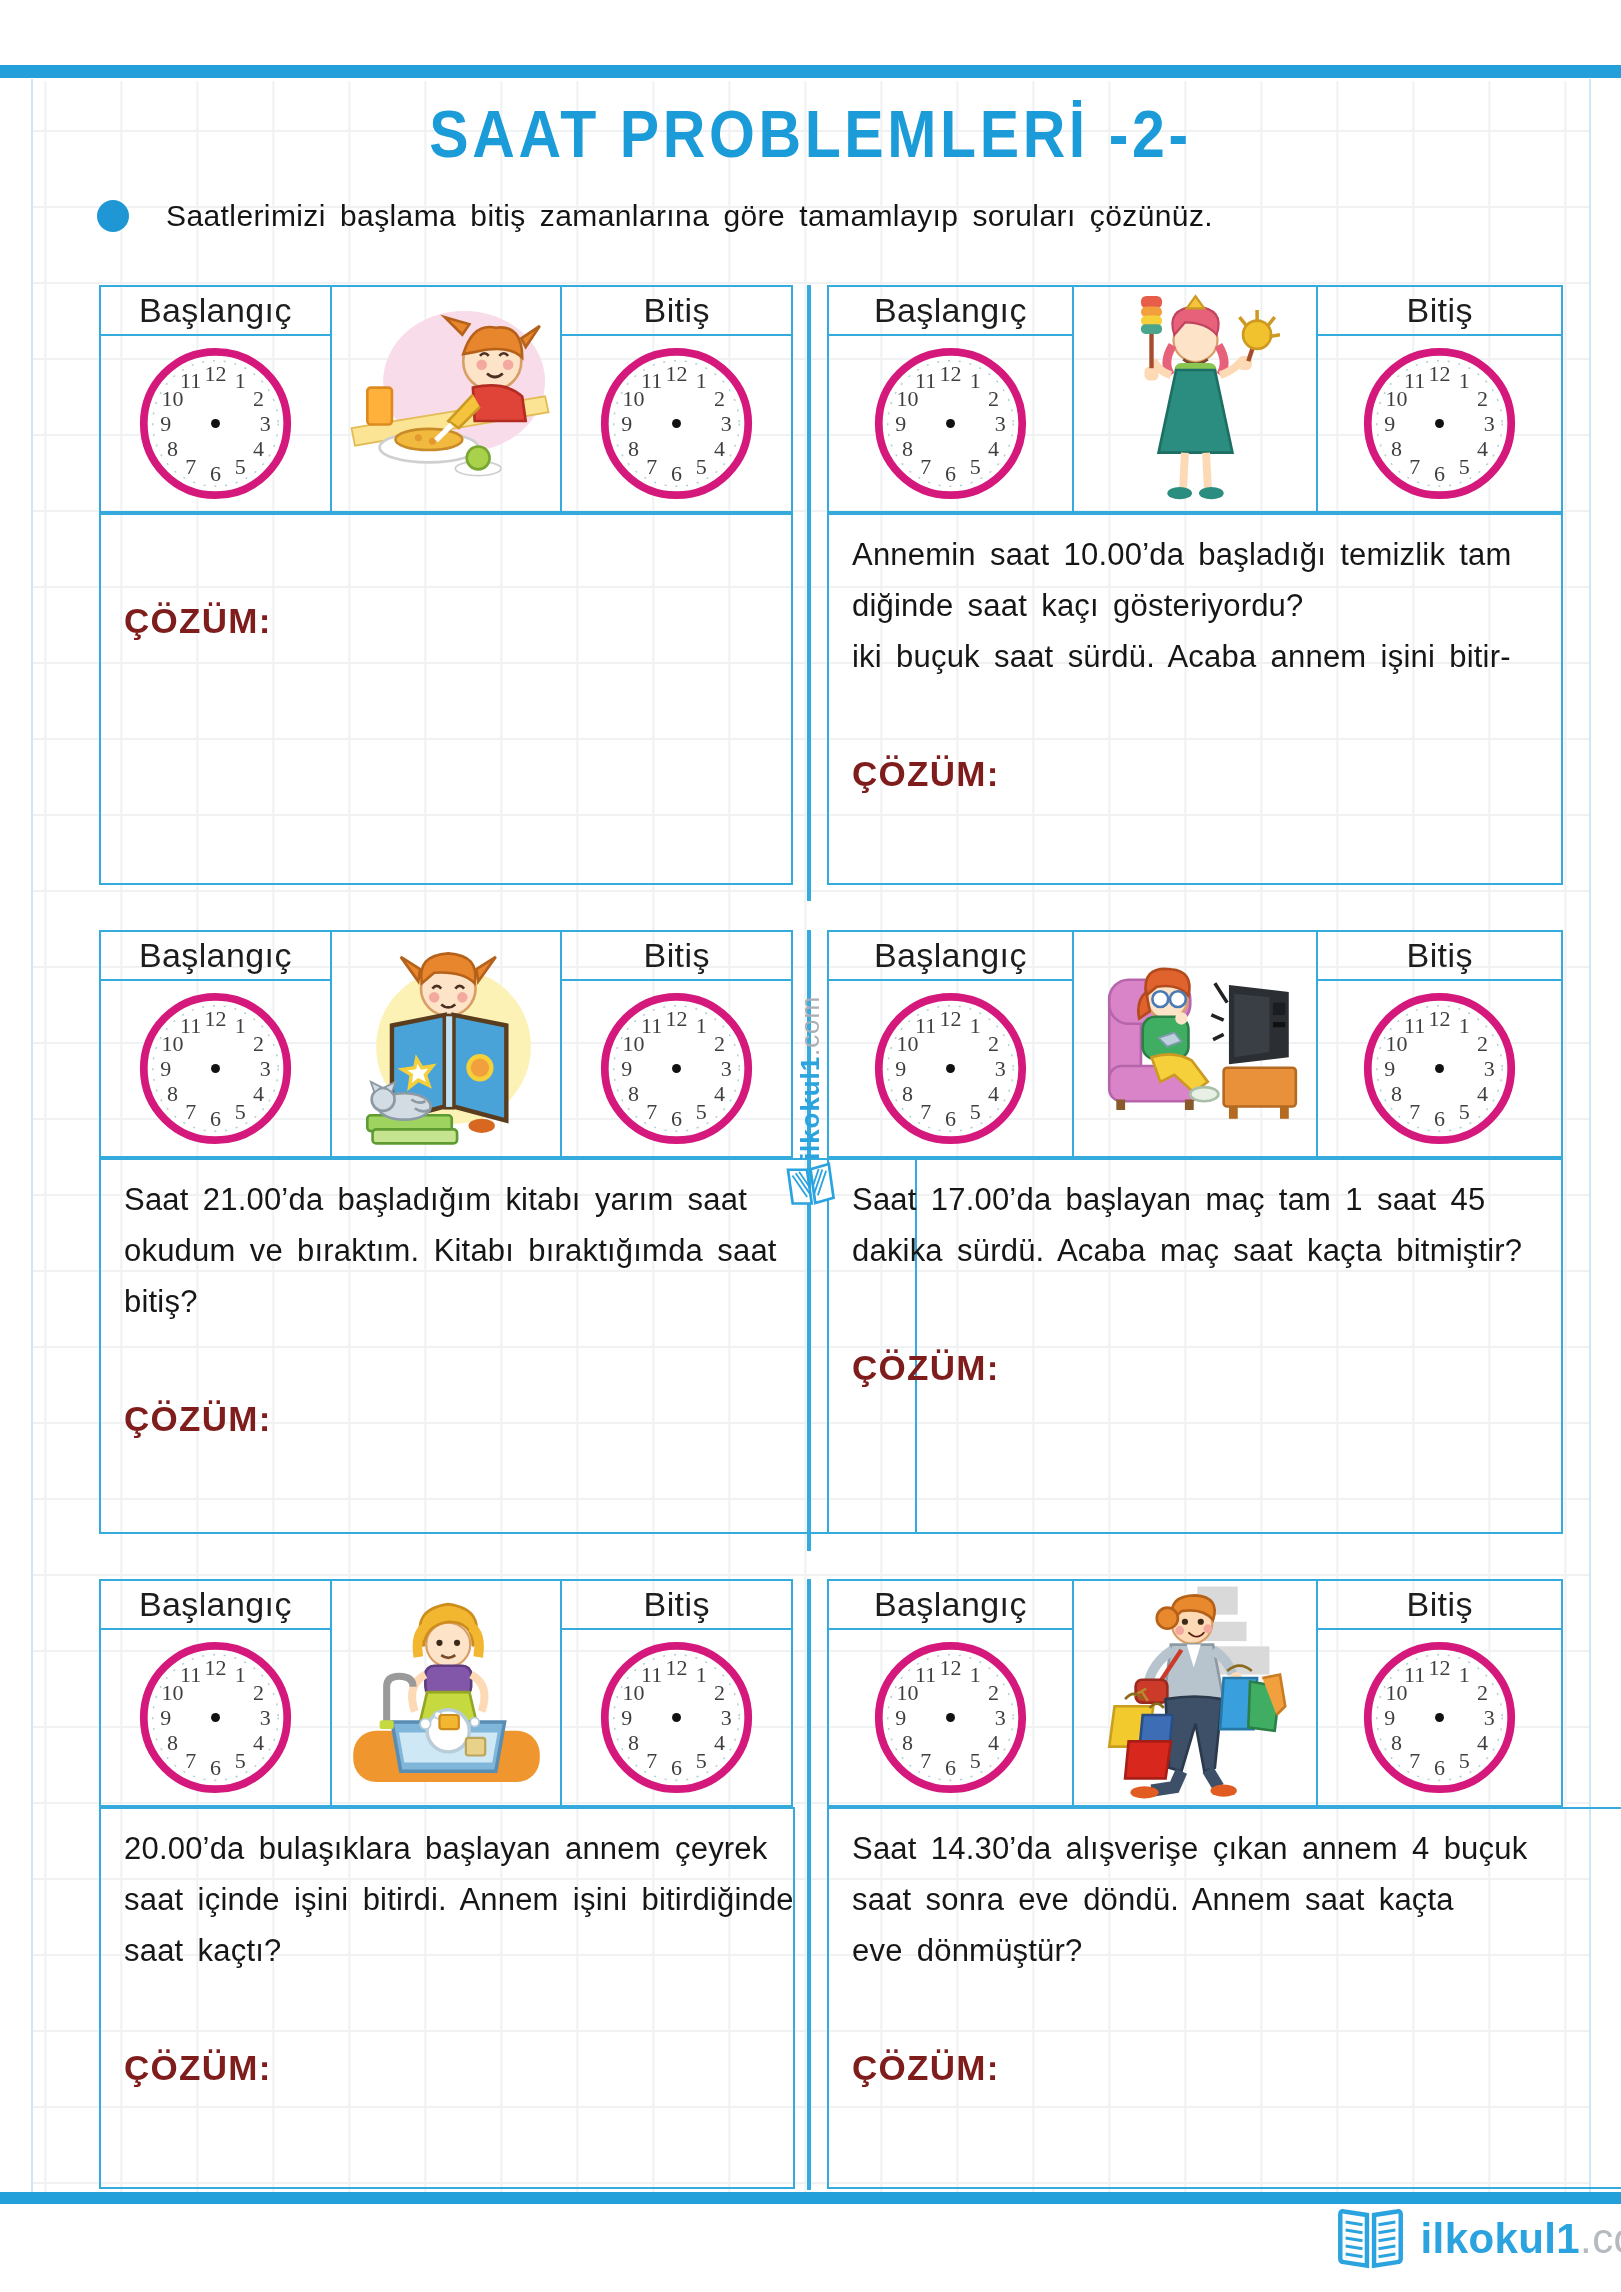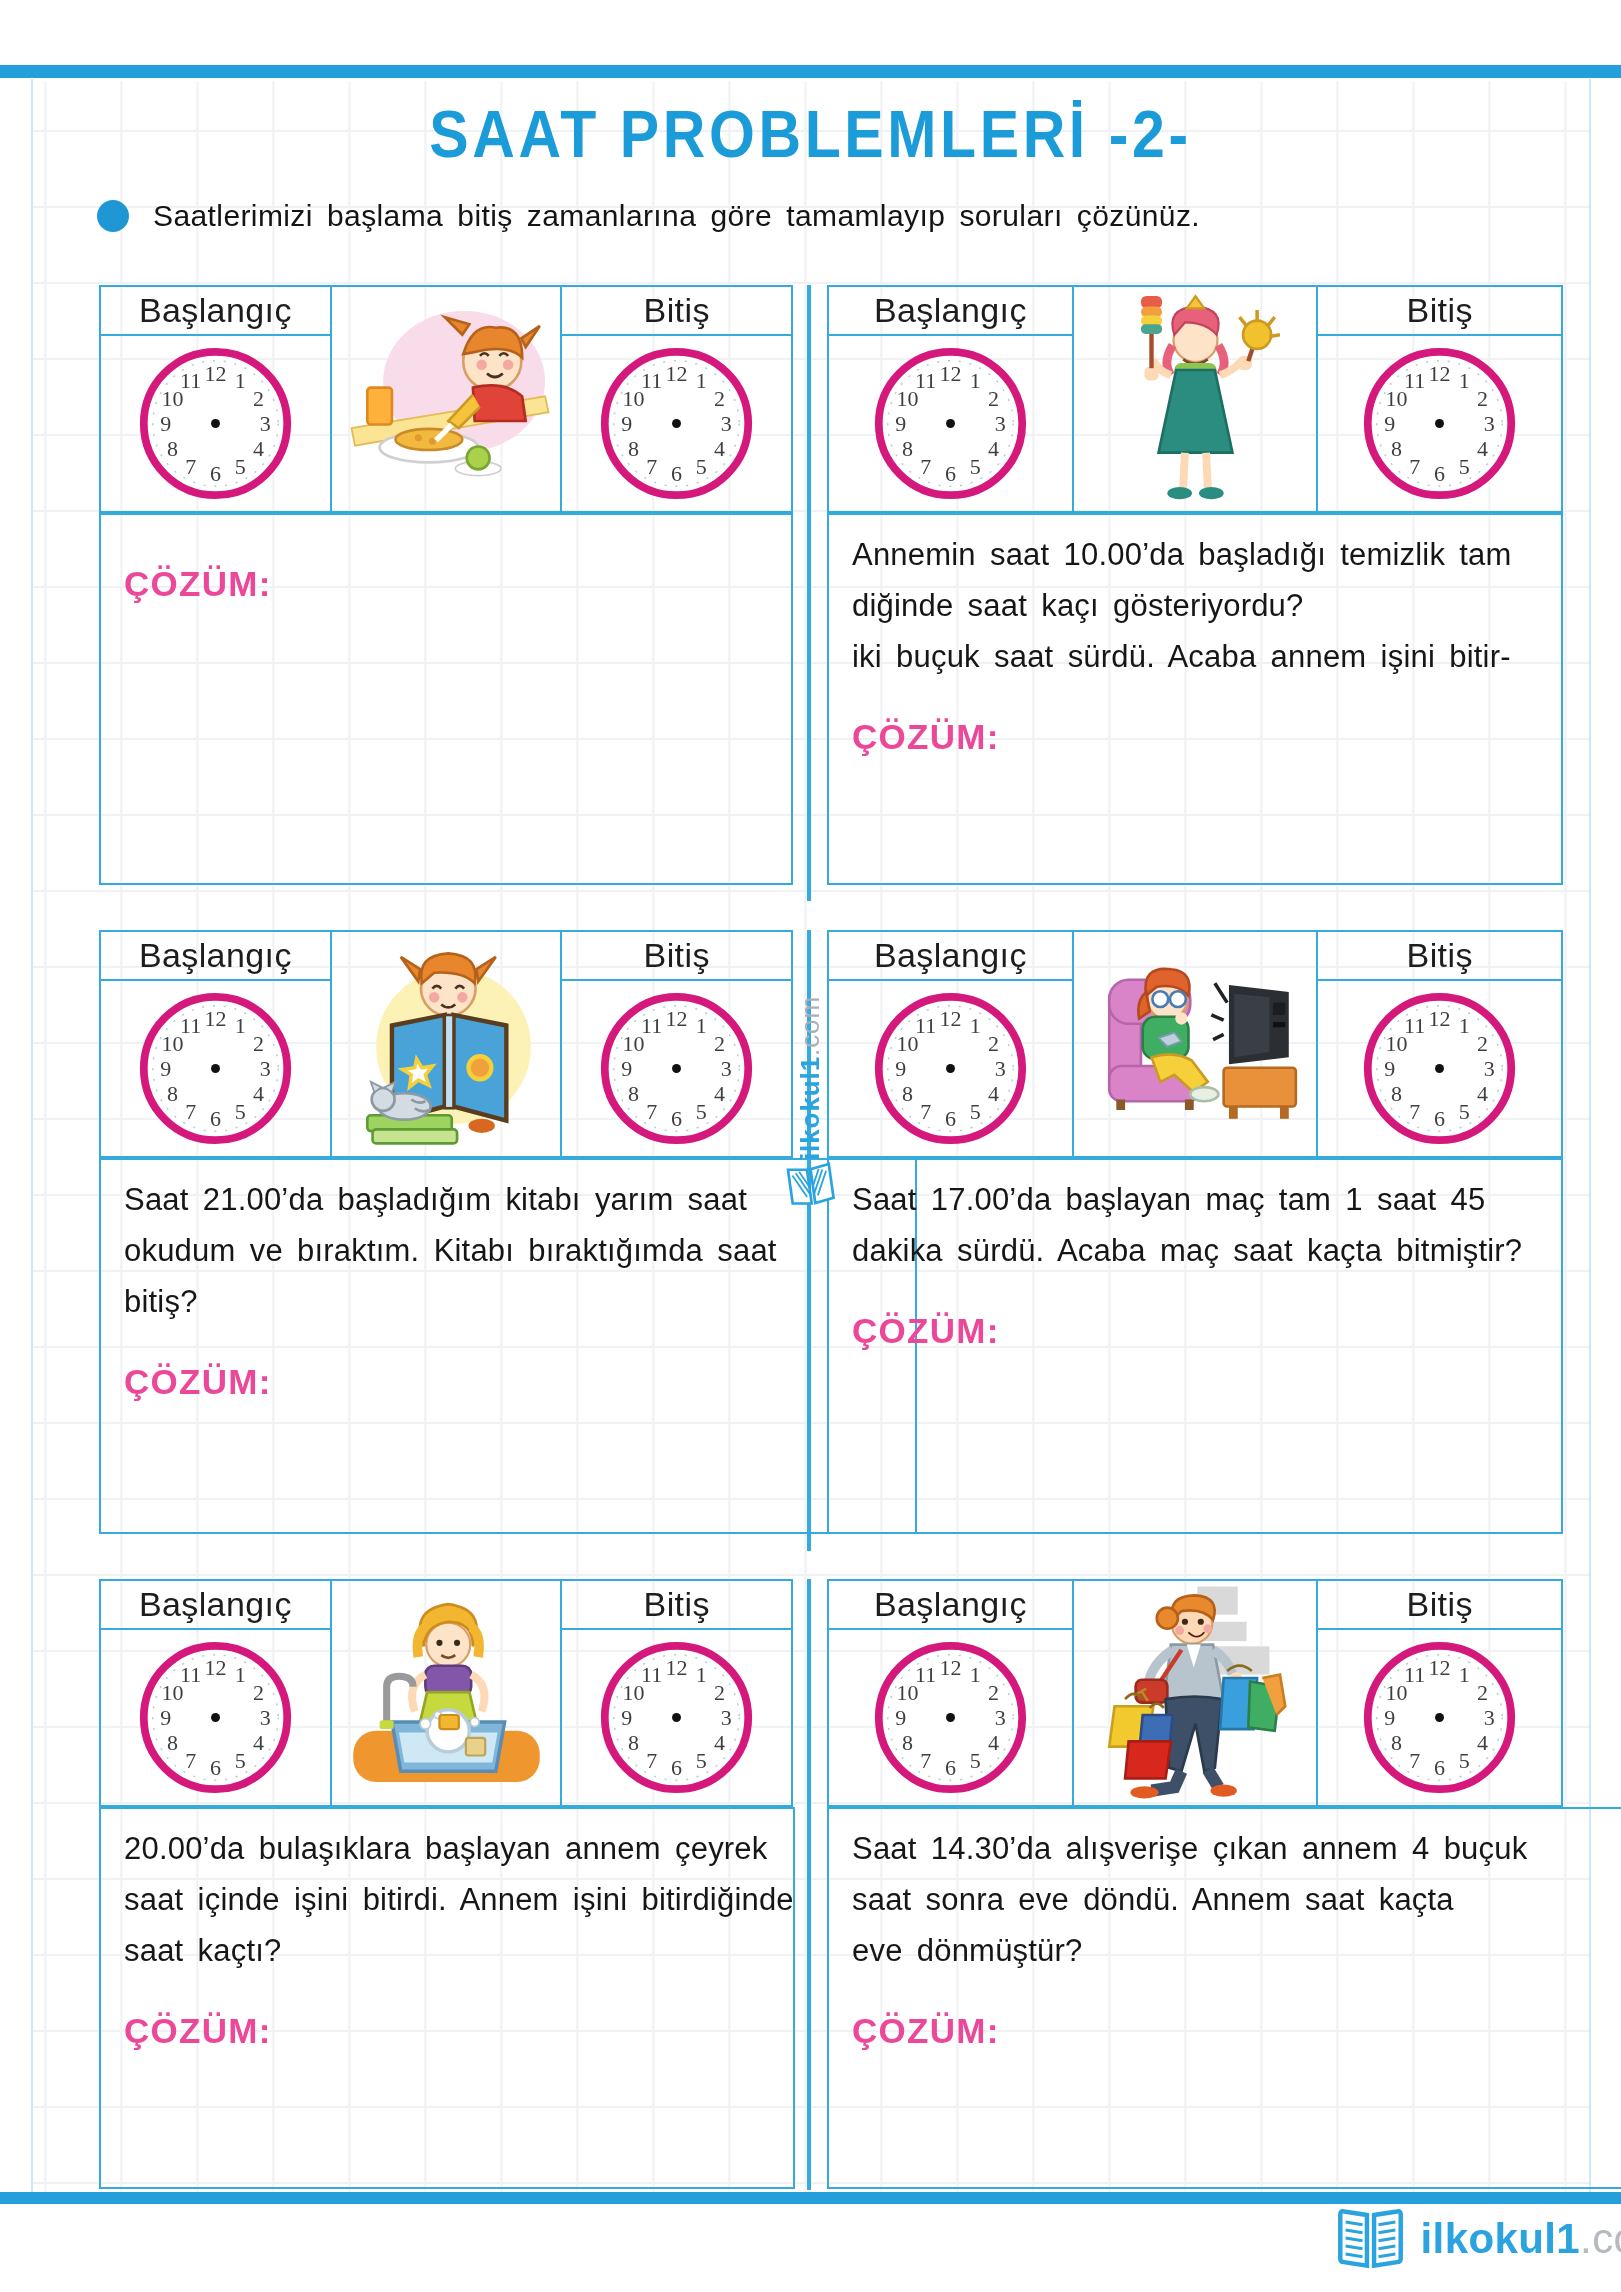--- a/index.html
+++ b/index.html
@@ -8,36 +8,36 @@
   .grid-layer{position:absolute;left:31px;top:81px;width:1559px;height:2112px;
     background-image:linear-gradient(#eff1f2 1.8px,transparent 1.8px),
                      linear-gradient(90deg,#eff1f2 1.8px,transparent 1.8px);
     background-size:76px 76px;background-position:13.4px 49px;}
   .frame-line{position:absolute;top:79px;width:1.8px;height:2114px;background:#cfe7f5;}
   .topbar{position:absolute;left:0;top:65px;width:1621px;height:12.5px;background:#239fd9;}
   .bottombar{position:absolute;left:0;top:2192px;width:1621px;height:11.6px;background:#239fd9;}
   .title{position:absolute;left:0;top:97px;width:1621px;text-align:center;
     font-size:59px;font-weight:800;color:#1b9cd8;letter-spacing:3.6px;
     transform:scaleY(1.12);transform-origin:top center;}
-  .instruction-row{position:absolute;left:97px;top:199px;display:flex;align-items:center;gap:24px;}
+  .instruction-row{position:absolute;left:97px;top:199px;display:flex;align-items:center;gap:37px;}
   .bullet{width:32px;height:32px;border-radius:50%;background:#1e97d4;flex:0 0 auto;}
   .instruction{font-size:30px;color:#141414;letter-spacing:0.4px;word-spacing:5.4px;white-space:nowrap;}
   .clock-box{position:absolute;border:2.7px solid #35aadc;display:flex;background:transparent;box-sizing:border-box;}
   .cb-cell{flex:1 1 0;position:relative;box-sizing:border-box;}
   .cb-cell.mid{border-left:2.7px solid #35aadc;border-right:2.7px solid #35aadc;
      display:flex;align-items:center;justify-content:center;}
   .cell-header{height:47px;border-bottom:2.7px solid #35aadc;display:flex;align-items:center;justify-content:center;
      font-size:34px;color:#1d1d1d;letter-spacing:0.4px;}
   .clock-area{position:absolute;left:0;top:49px;right:0;bottom:0;display:flex;align-items:center;justify-content:center;}
   svg.clock{width:163px;height:163px;}
   .clock-num{font-family:"Liberation Serif",serif;font-size:27px;fill:#3f3f3f;}
   .text-box{position:absolute;border:2.7px solid #35aadc;box-sizing:border-box;padding:14.3px 23px 0 23px;}
   .ptext{font-size:31px;line-height:51px;color:#161616;word-spacing:5.4px;letter-spacing:0.2px;}
   .ptext div{white-space:nowrap;}
-  .cozum{margin-top:35px;font-size:35px;font-weight:800;color:#ec4899;letter-spacing:1.3px;}
+  .cozum{margin-top:72px;font-size:35px;font-weight:800;color:#7f1d1d;letter-spacing:1.3px;}
   .solution-area{position:absolute;left:5.4px;right:5.4px;bottom:5.4px;height:107px;}
   .divider-seg{position:absolute;left:807px;width:3.6px;background:#35aadc;}
   .watermark{position:absolute;left:785px;top:1001px;width:50px;height:210px;text-align:center;}
   .wm-text{writing-mode:vertical-rl;transform:rotate(180deg);height:159px;margin:0 auto;
      font-size:26px;font-weight:700;letter-spacing:0.9px;}
   .wm-brand{color:#2aa3df;}
   .wm-suffix{color:#a9aeb3;font-weight:400;}
   .wm-book{margin-top:1.8px;}
   .footer-logo{position:absolute;left:1333px;top:2207px;display:flex;align-items:center;gap:12.5px;}
   .footer-text{font-size:42px;font-weight:700;letter-spacing:0.4px;}

